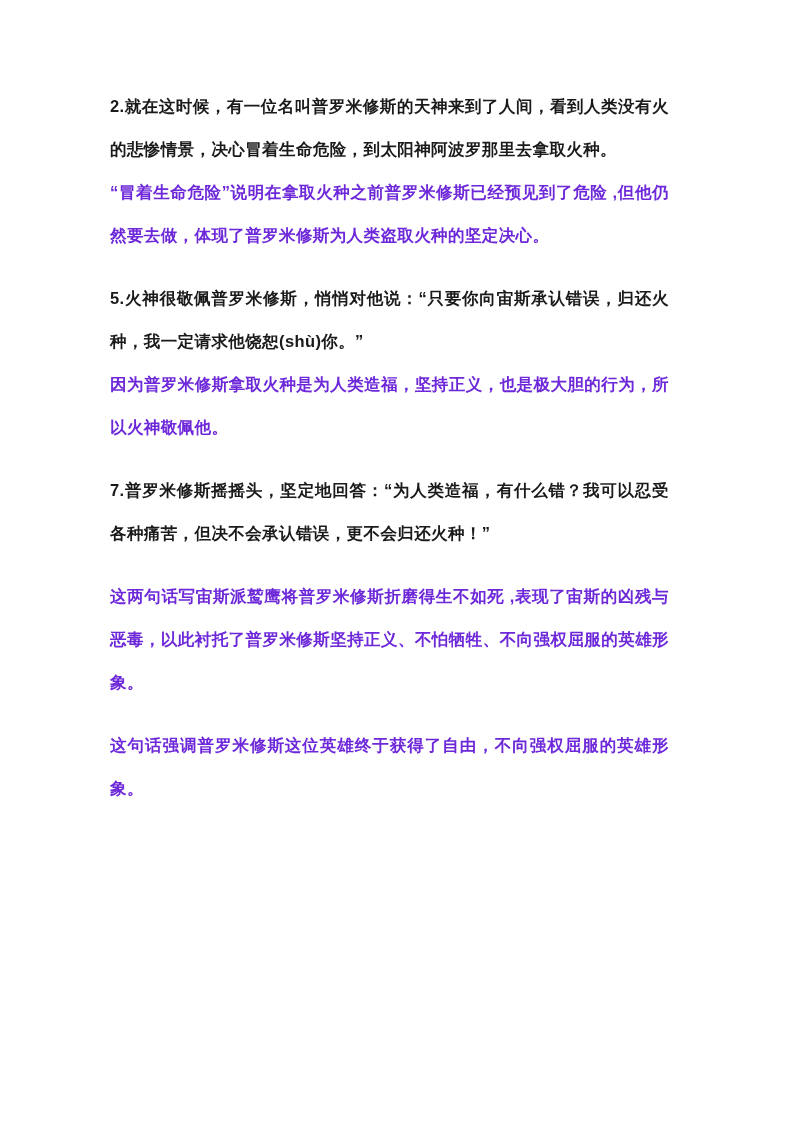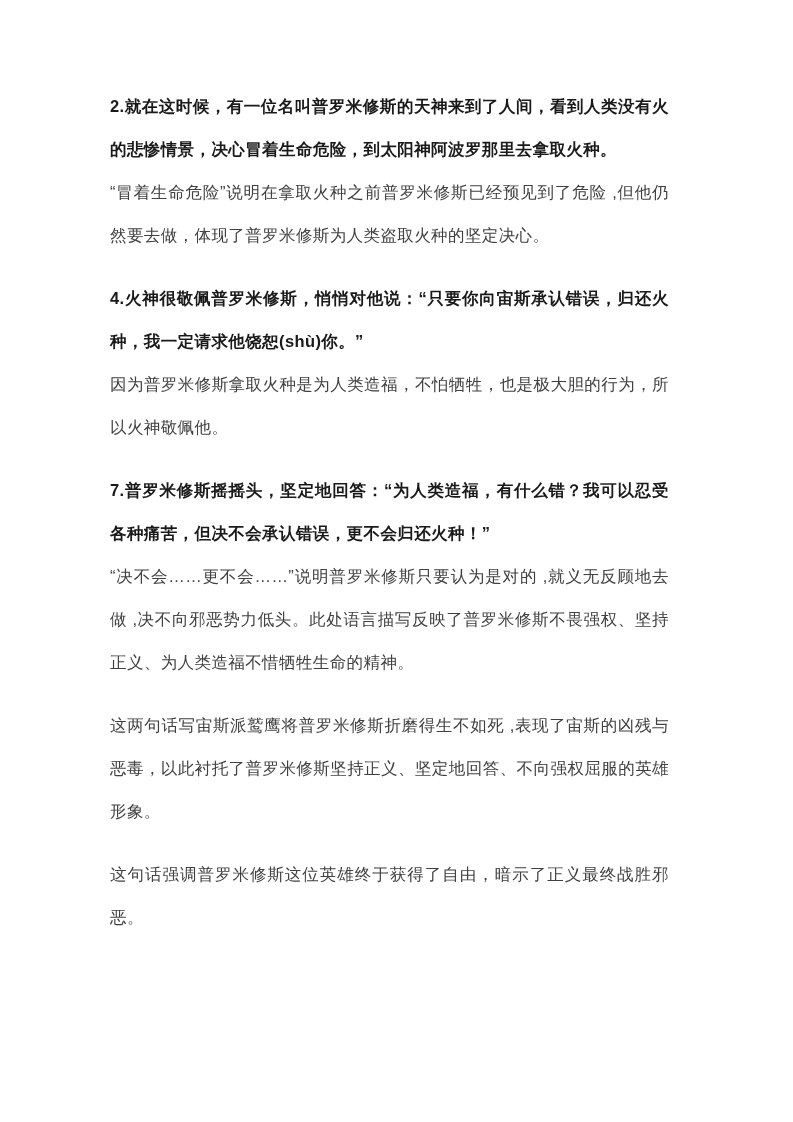--- a/index.html
+++ b/index.html
@@ -30,45 +30,44 @@
     letter-spacing: 0.4px;
     text-align: justify;
     text-justify: inter-ideograph;
     word-break: break-all;
   }
   .quote {
     font-weight: 700;
     color: #1a1a1a;
   }
   .analysis {
-    font-weight: 400;
-    color: #404040;
+    font-weight: 700;
+    color: #6d28d9;
   }
 </style>
 </head>
 <body>
 
 <div class="page">
 
   <section class="note">
     <p class="quote">2.就在这时候，有一位名叫普罗米修斯的天神来到了人间，看到人类没有火的悲惨情景，决心冒着生命危险，到太阳神阿波罗那里去拿取火种。</p>
     <p class="analysis">“冒着生命危险”说明在拿取火种之前普罗米修斯已经预见到了危险 ,但他仍然要去做，体现了普罗米修斯为人类盗取火种的坚定决心。</p>
   </section>
 
   <section class="note">
-    <p class="quote">4.火神很敬佩普罗米修斯，悄悄对他说：“只要你向宙斯承认错误，归还火种，我一定请求他饶恕(shù)你。”</p>
-    <p class="analysis">因为普罗米修斯拿取火种是为人类造福，不怕牺牲，也是极大胆的行为，所以火神敬佩他。</p>
+    <p class="quote">5.火神很敬佩普罗米修斯，悄悄对他说：“只要你向宙斯承认错误，归还火种，我一定请求他饶恕(shù)你。”</p>
+    <p class="analysis">因为普罗米修斯拿取火种是为人类造福，坚持正义，也是极大胆的行为，所以火神敬佩他。</p>
   </section>
 
   <section class="note">
     <p class="quote">7.普罗米修斯摇摇头，坚定地回答：“为人类造福，有什么错？我可以忍受各种痛苦，但决不会承认错误，更不会归还火种！”</p>
-    <p class="analysis">“决不会……更不会……”说明普罗米修斯只要认为是对的 ,就义无反顾地去做 ,决不向邪恶势力低头。此处语言描写反映了普罗米修斯不畏强权、坚持正义、为人类造福不惜牺牲生命的精神。</p>
   </section>
 
   <section class="note">
-    <p class="analysis">这两句话写宙斯派鹫鹰将普罗米修斯折磨得生不如死 ,表现了宙斯的凶残与恶毒，以此衬托了普罗米修斯坚持正义、坚定地回答、不向强权屈服的英雄形象。</p>
+    <p class="analysis">这两句话写宙斯派鹫鹰将普罗米修斯折磨得生不如死 ,表现了宙斯的凶残与恶毒，以此衬托了普罗米修斯坚持正义、不怕牺牲、不向强权屈服的英雄形象。</p>
   </section>
 
   <section class="note">
-    <p class="analysis">这句话强调普罗米修斯这位英雄终于获得了自由，暗示了正义最终战胜邪恶。</p>
+    <p class="analysis">这句话强调普罗米修斯这位英雄终于获得了自由，不向强权屈服的英雄形象。</p>
   </section>
 
 </div>
 
 </body></html>

